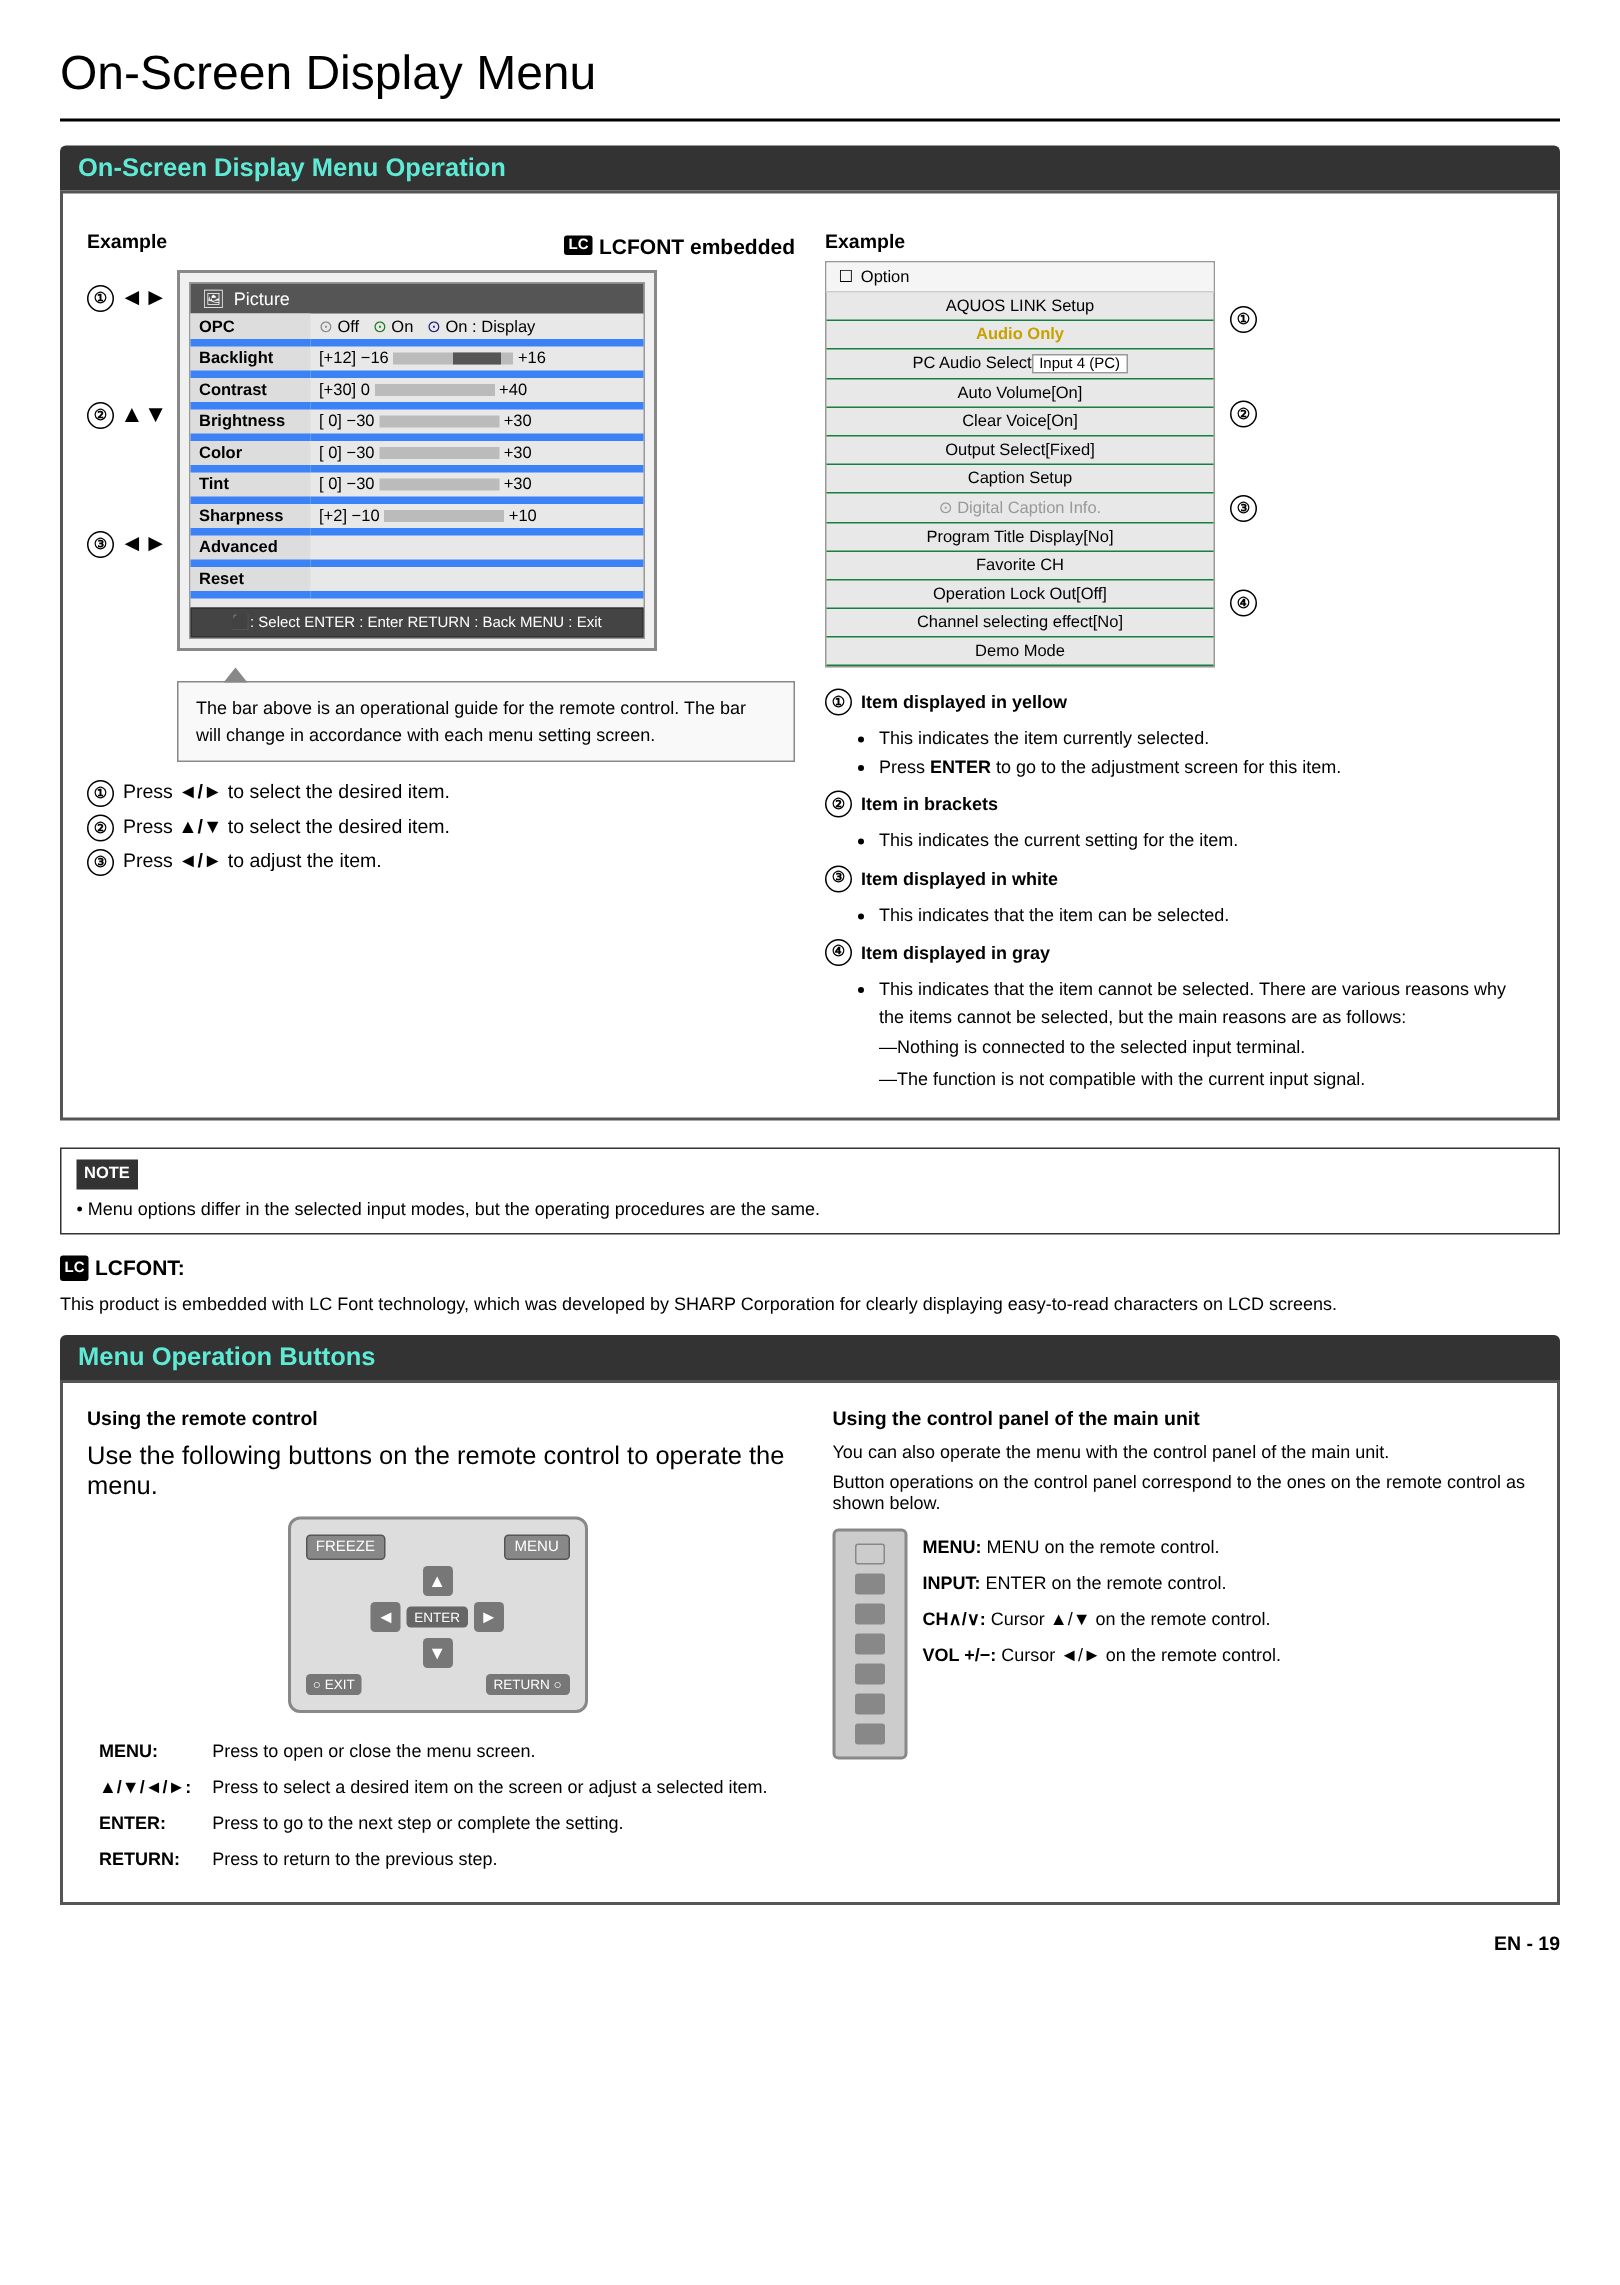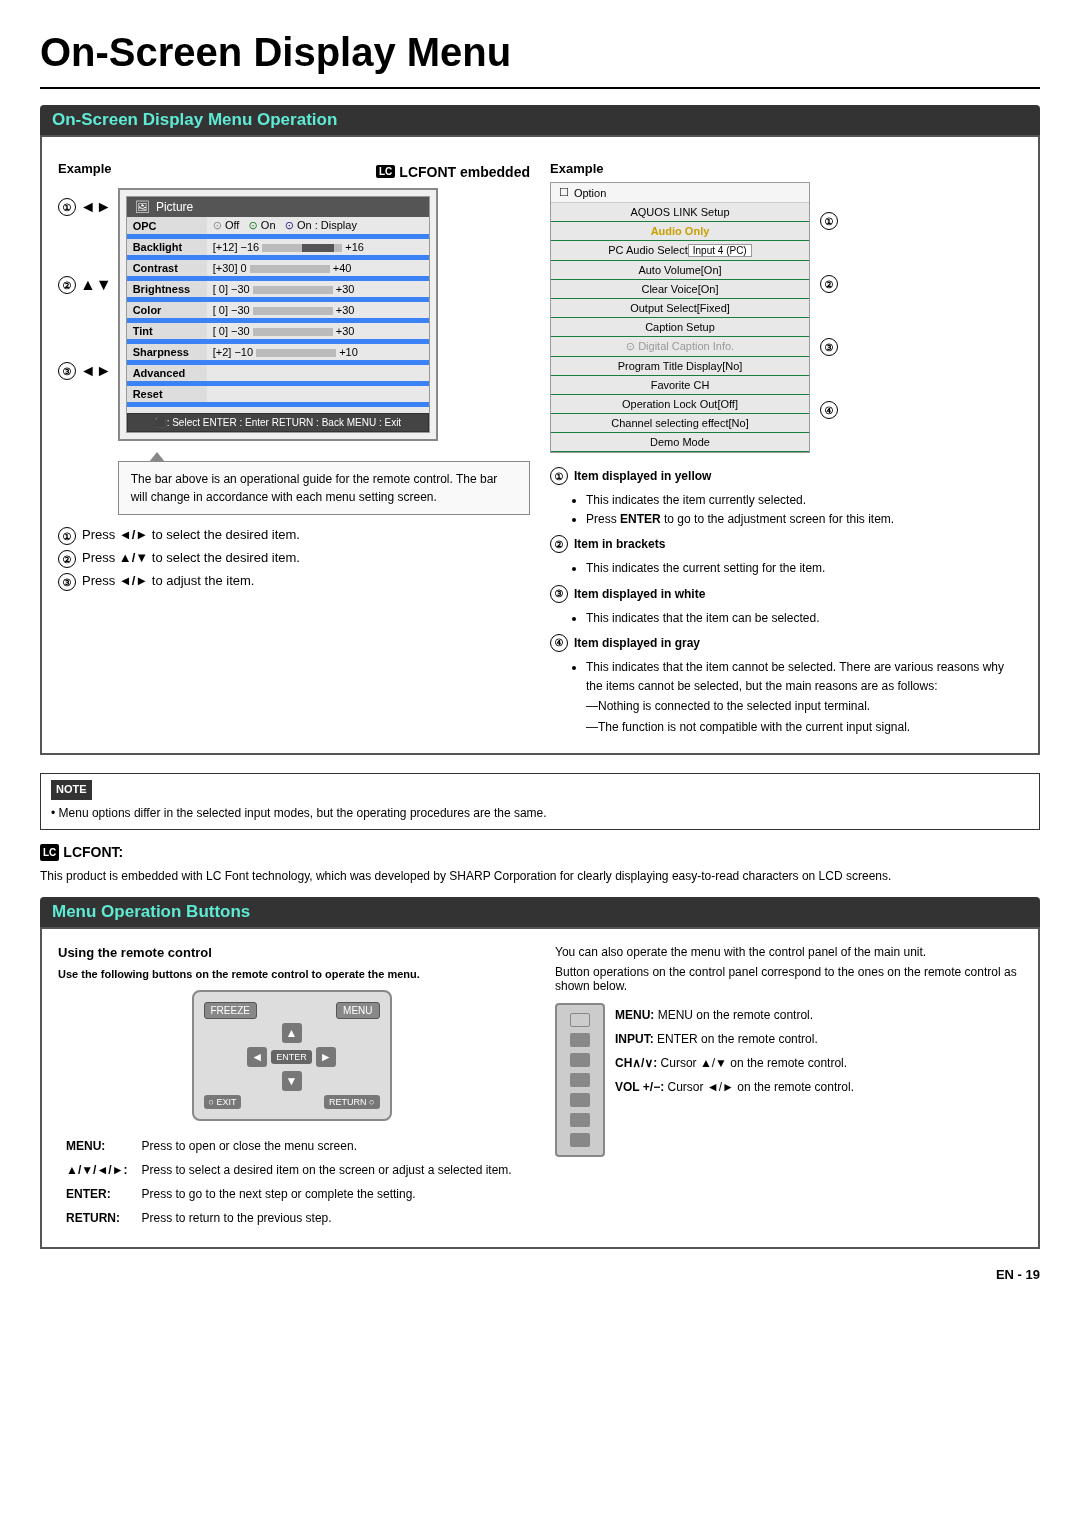--- a/index.html
+++ b/index.html
@@ -6,22 +6,22 @@
     body {
       font-family: Arial, Helvetica, sans-serif;
       font-size: 13px;
       background: #fff;
       color: #000;
       width: 1080px;
       min-height: 1523px;
       padding: 30px 40px;
     }
     h1 {
-      font-size: 40px;
-      font-weight: bold;
+      font-size: 32px;
+      font-weight: normal;
       margin-bottom: 12px;
     }
     .section-header {
       background: #333;
       color: #5eead4;
       font-size: 17px;
       font-weight: bold;
       padding: 5px 12px;
       border-radius: 4px 4px 0 0;
       margin-bottom: 0;
@@ -620,21 +620,21 @@
   <div style="margin-top:4px;">This product is embedded with LC Font technology, which was developed by SHARP Corporation for clearly displaying easy-to-read characters on LCD screens.</div>
 </div>
 
 <div>
   <div class="section-header">Menu Operation Buttons</div>
   <div class="section-box">
     <div class="mob-section">
 
       <div class="mob-left">
         <div class="mob-subtitle">Using the remote control</div>
-        <div style="font-size:11px; margin-bottom:10px;font-weight:bold;">Use the following buttons on the remote control to operate the menu.</div>
+        <div style="font-size:17px; margin-bottom:10px;">Use the following buttons on the remote control to operate the menu.</div>
 
         <div class="remote-mockup">
           <div class="remote-row">
             <span class="remote-btn">FREEZE</span>
             <span class="remote-btn">MENU</span>
           </div>
           <div class="remote-center">
             <span class="remote-arrow" style="margin-bottom:2px;">▲</span>
             <div class="remote-arrow-row">
               <span class="remote-arrow">◄</span>
@@ -671,20 +671,21 @@
           </tr>
           <tr>
             <td><strong>RETURN:</strong></td>
             <td>Press to return to the previous step.</td>
           </tr>
         </tbody>
           </table>
       </div>
 
       <div class="mob-right">
+        <div class="mob-subtitle">Using the control panel of the main unit</div>
         <div style="font-size:12px; margin-bottom:6px;">You can also operate the menu with the control panel of the main unit.</div>
         <div style="font-size:12px; margin-bottom:10px;">Button operations on the control panel correspond to the ones on the remote control as shown below.</div>
 
         <div class="panel-mockup">
           <div class="panel-device">
             <div class="panel-btn" style="background:#ccc;border:1px solid #888;"></div>
             <div class="panel-btn"></div>
             <div class="panel-btn"></div>
             <div class="panel-btn"></div>
             <div class="panel-btn"></div>

